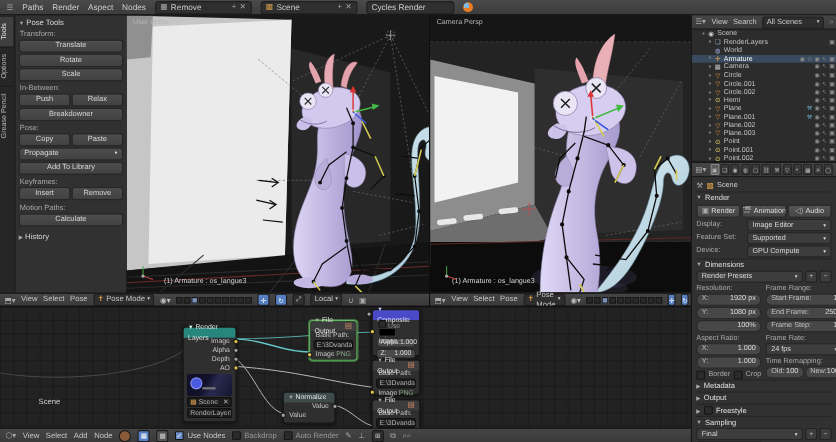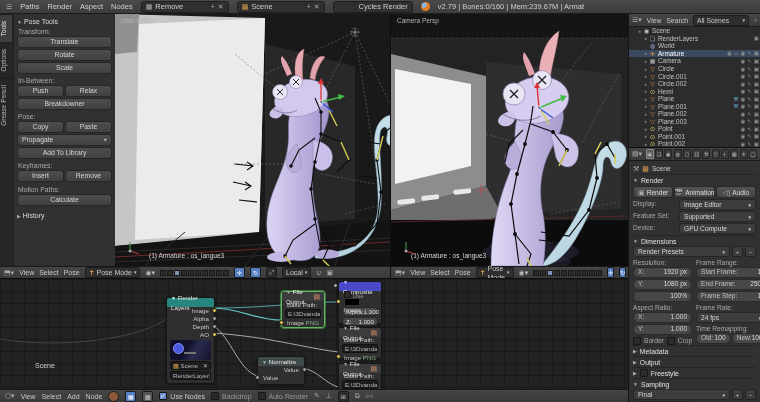--- a/index.html
+++ b/index.html
@@ -108,25 +108,24 @@
       <span style="flex:1;">Remove</span>
       <span class="mini-ico">+</span>
       <span class="mini-ico">✕</span>
     </span>
     <span class="ib-widget" style="width:78px;">
       <span class="mini-ico" style="color:#d49a4a;">▩</span>
       <span style="flex:1;">Scene</span>
       <span class="mini-ico">+</span>
       <span class="mini-ico">✕</span>
     </span>
-    <span class="ib-widget" style="width:70px;justify-content:flex-end;">
+    <span class="ib-widget" style="width:70px;justify-content:flex-start;">
       <span>Cycles Render</span>
     </span>
     <span class="blender-logo"></span>
-    <span style="color:#cfcfcf;">v2.79 | Bones:0/160 | Mem:239.67M | Armat</span>
   </div>
 
   <div class="editor" style="left:0;top:14px;width:390px;height:264px;">
 
     <div id="shelf" class="abs">
       <div id="shelf-tabs">
         <div class="vtab active">Tools</div>
         <div class="vtab">Options</div>
         <div class="vtab">Grease Pencil</div>
       </div>

